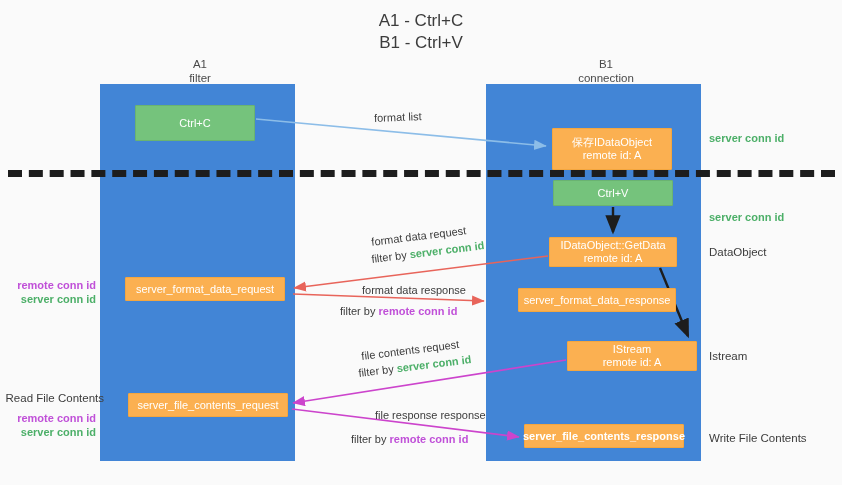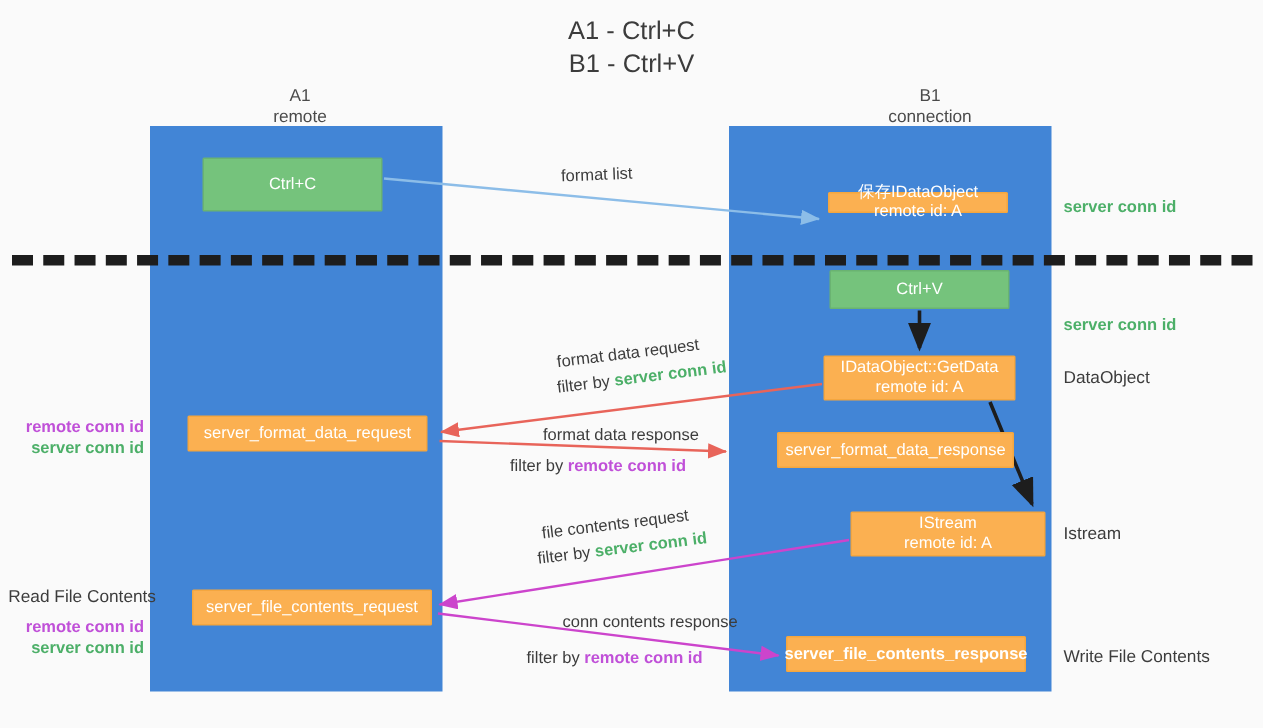--- a/index.html
+++ b/index.html
@@ -21,21 +21,21 @@
     font-size:17px;color:#3c3c3c;line-height:22px;
     white-space:pre-line;
   }
 
   
   .colhead{
     text-align:center;font-size:11.5px;color:#4a4a4a;line-height:14px;
     white-space:pre-line;
   }
   #colhead-a1{left:140px;top:57px;width:120px;}
-  #colhead-b1{left:556px;top:57px;width:128px;}
+  #colhead-b1{left:542px;top:57px;width:128px;}
 
   
   .lane{background:#4285d6;}
   #lane-a1{left:100px;top:84px;width:195px;height:377px;}
   #lane-b1{left:486px;top:84px;width:215px;height:377px;}
 
   
   #divider{
     left:8px;top:170px;width:827px;height:0;
     border-top:7px dashed #1d1d1d;
@@ -50,21 +50,21 @@
     font-size:11px;
     line-height:13px;
     white-space:pre-line;
     border-radius:1px;
   }
   .box-green{background:#75c37c;border:1px solid #6ab371;}
   .box-orange{background:#fbb martin;}
   .box-orange{background:#fbb051;border:1px solid #f4a63f;}
 
   #box-ctrlc{left:135px;top:105px;width:120px;height:36px;}
-  #box-save-idataobject{left:552px;top:128px;width:120px;height:14px;}
+  #box-save-idataobject{left:552px;top:128px;width:120px;height:42px;}
   #box-ctrlv{left:553px;top:180px;width:120px;height:26px;}
   #box-getdata{left:549px;top:237px;width:128px;height:30px;}
   #box-fmt-req{left:125px;top:277px;width:160px;height:24px;}
   #box-fmt-resp{left:518px;top:288px;width:158px;height:24px;}
   #box-istream{left:567px;top:341px;width:130px;height:30px;}
   #box-file-req{left:128px;top:393px;width:160px;height:24px;}
   #box-file-resp{left:524px;top:424px;width:160px;height:24px;font-weight:bold;}
 
   
   .side{font-size:11.5px;color:#3c3c3c;}
@@ -103,21 +103,21 @@
 </style>
 </head>
 <body>
 
 <div id="stage">
 
   <div class="abs title" id="diagram-title">A1 - Ctrl+C
 B1 - Ctrl+V</div>
 
   <div class="abs colhead" id="colhead-a1">A1
-remote</div>
+filter</div>
   <div class="abs colhead" id="colhead-b1">B1
 connection</div>
 
   <div class="abs lane" id="lane-a1"></div>
   <div class="abs lane" id="lane-b1"></div>
 
   <svg id="wires">
     <defs>
       <marker id="ah-blue" markerWidth="9" markerHeight="9" refX="7.5" refY="3.2" orient="auto">
         <path d="M0,0 L8,3.2 L0,6.4 z" fill="#8cbde8"></path>
@@ -185,16 +185,16 @@
 
   <div class="abs edgelab" id="lab-fmt-req-1">format data request</div>
   <div class="abs edgelab" id="lab-fmt-req-2"><span>filter by </span><span class="g">server conn id</span></div>
 
   <div class="abs edgelab" id="lab-fmt-resp-1">format data response</div>
   <div class="abs edgelab" id="lab-fmt-resp-2"><span>filter by </span><span class="m">remote conn id</span></div>
 
   <div class="abs edgelab" id="lab-file-req-1">file contents request</div>
   <div class="abs edgelab" id="lab-file-req-2"><span>filter by </span><span class="g">server conn id</span></div>
 
-  <div class="abs edgelab" id="lab-file-resp-1">conn contents response</div>
+  <div class="abs edgelab" id="lab-file-resp-1">file response response</div>
   <div class="abs edgelab" id="lab-file-resp-2"><span>filter by </span><span class="m">remote conn id</span></div>
 
 </div>
 
 </body></html>

